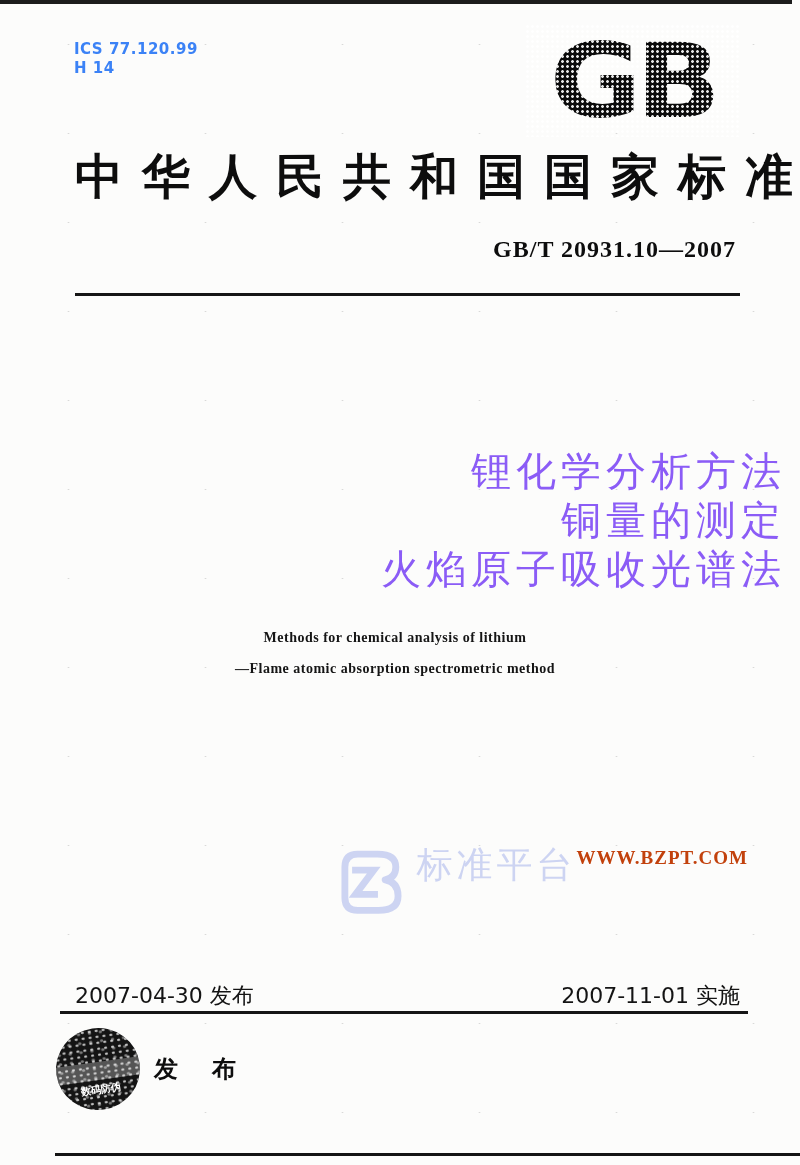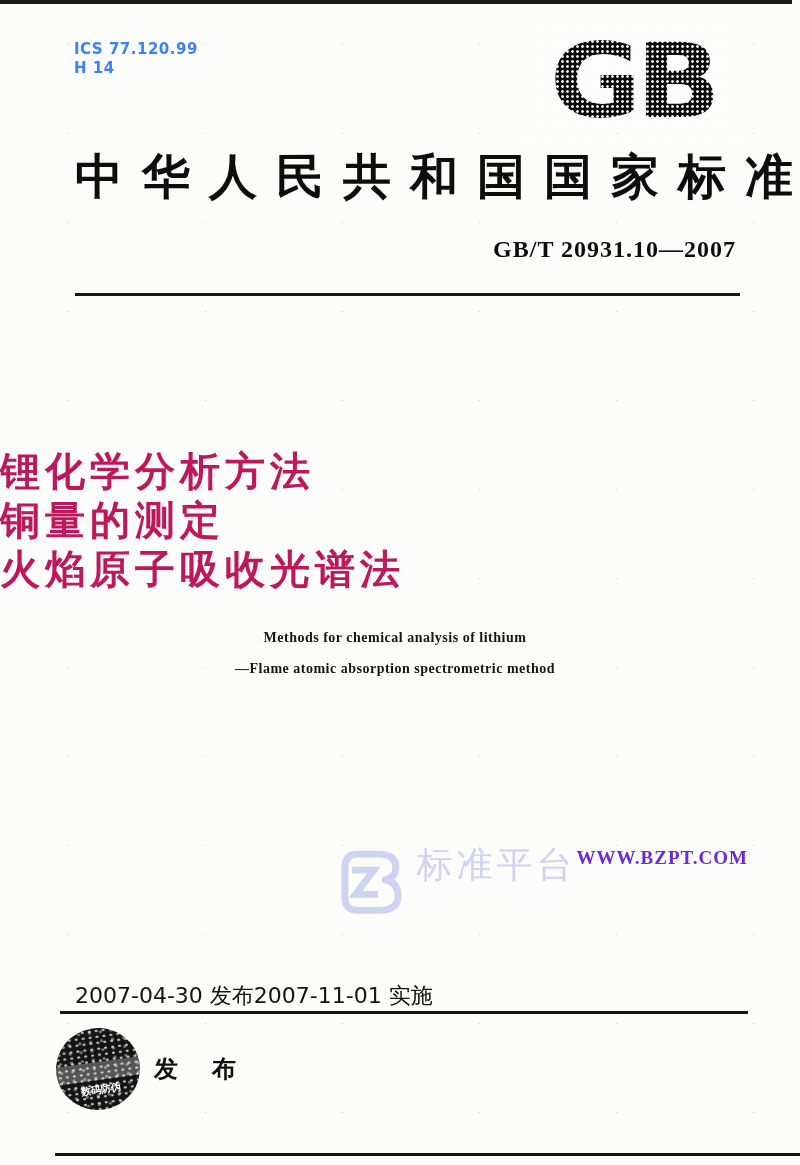--- a/index.html
+++ b/index.html
@@ -48,49 +48,49 @@
 
   .std-number{
     position:absolute;right:64px;top:236px;
     font-weight:700;font-size:24px;letter-spacing:1px;color:#0d0d0d;
   }
 
   .rule-top{position:absolute;left:75px;right:60px;top:293px;height:3px;background:#161616;}
 
   
   .title-cn{
-    position:absolute;left:0;right:14px;top:447px;text-align:left;
+    position:absolute;left:0;right:14px;top:447px;text-align:right;
     font-family:"DejaVu Sans","Liberation Sans",sans-serif;
-    font-weight:700;font-size:40px;line-height:49px;letter-spacing:5px;color:#be185d;
+    font-weight:400;font-size:40px;line-height:49px;letter-spacing:5px;color:#8b5cf6;
   }
   
   .title-en{
     position:absolute;left:0;right:10px;top:622px;text-align:center;
     font-weight:700;font-size:14px;line-height:31px;letter-spacing:.5px;color:#151515;
   }
 
   
   .watermark{
     position:absolute;top:843px;right:52px;
     display:flex;align-items:flex-start;gap:6px;
   }
   .wm-logo{flex:0 0 auto;margin-top:2px;}
   .wm-col{display:flex;flex-direction:row;}
   .wm-name{
     font-family:"DejaVu Sans","Liberation Sans",sans-serif;
     font-size:36px;font-weight:400;letter-spacing:4px;line-height:44px;color:#cdd4f2;
   }
   .wm-url{
-    font-weight:700;font-size:19px;letter-spacing:1px;color:#6d28d9;margin-top:4px;
+    font-weight:700;font-size:19px;letter-spacing:1px;color:#c2410c;margin-top:4px;
   }
 
   
   .dates-row{
     position:absolute;left:75px;right:60px;top:981px;
-    display:flex;
+    display:flex;justify-content:space-between;
     font-family:"DejaVu Sans","Liberation Sans",sans-serif;
     font-weight:500;font-size:22px;color:#141414;
   }
   .rule-dates{position:absolute;left:60px;right:52px;top:1011px;height:3px;background:#161616;}
 
   
   .issuer{
     position:absolute;left:56px;top:1028px;right:40px;
     display:flex;align-items:center;
   }

